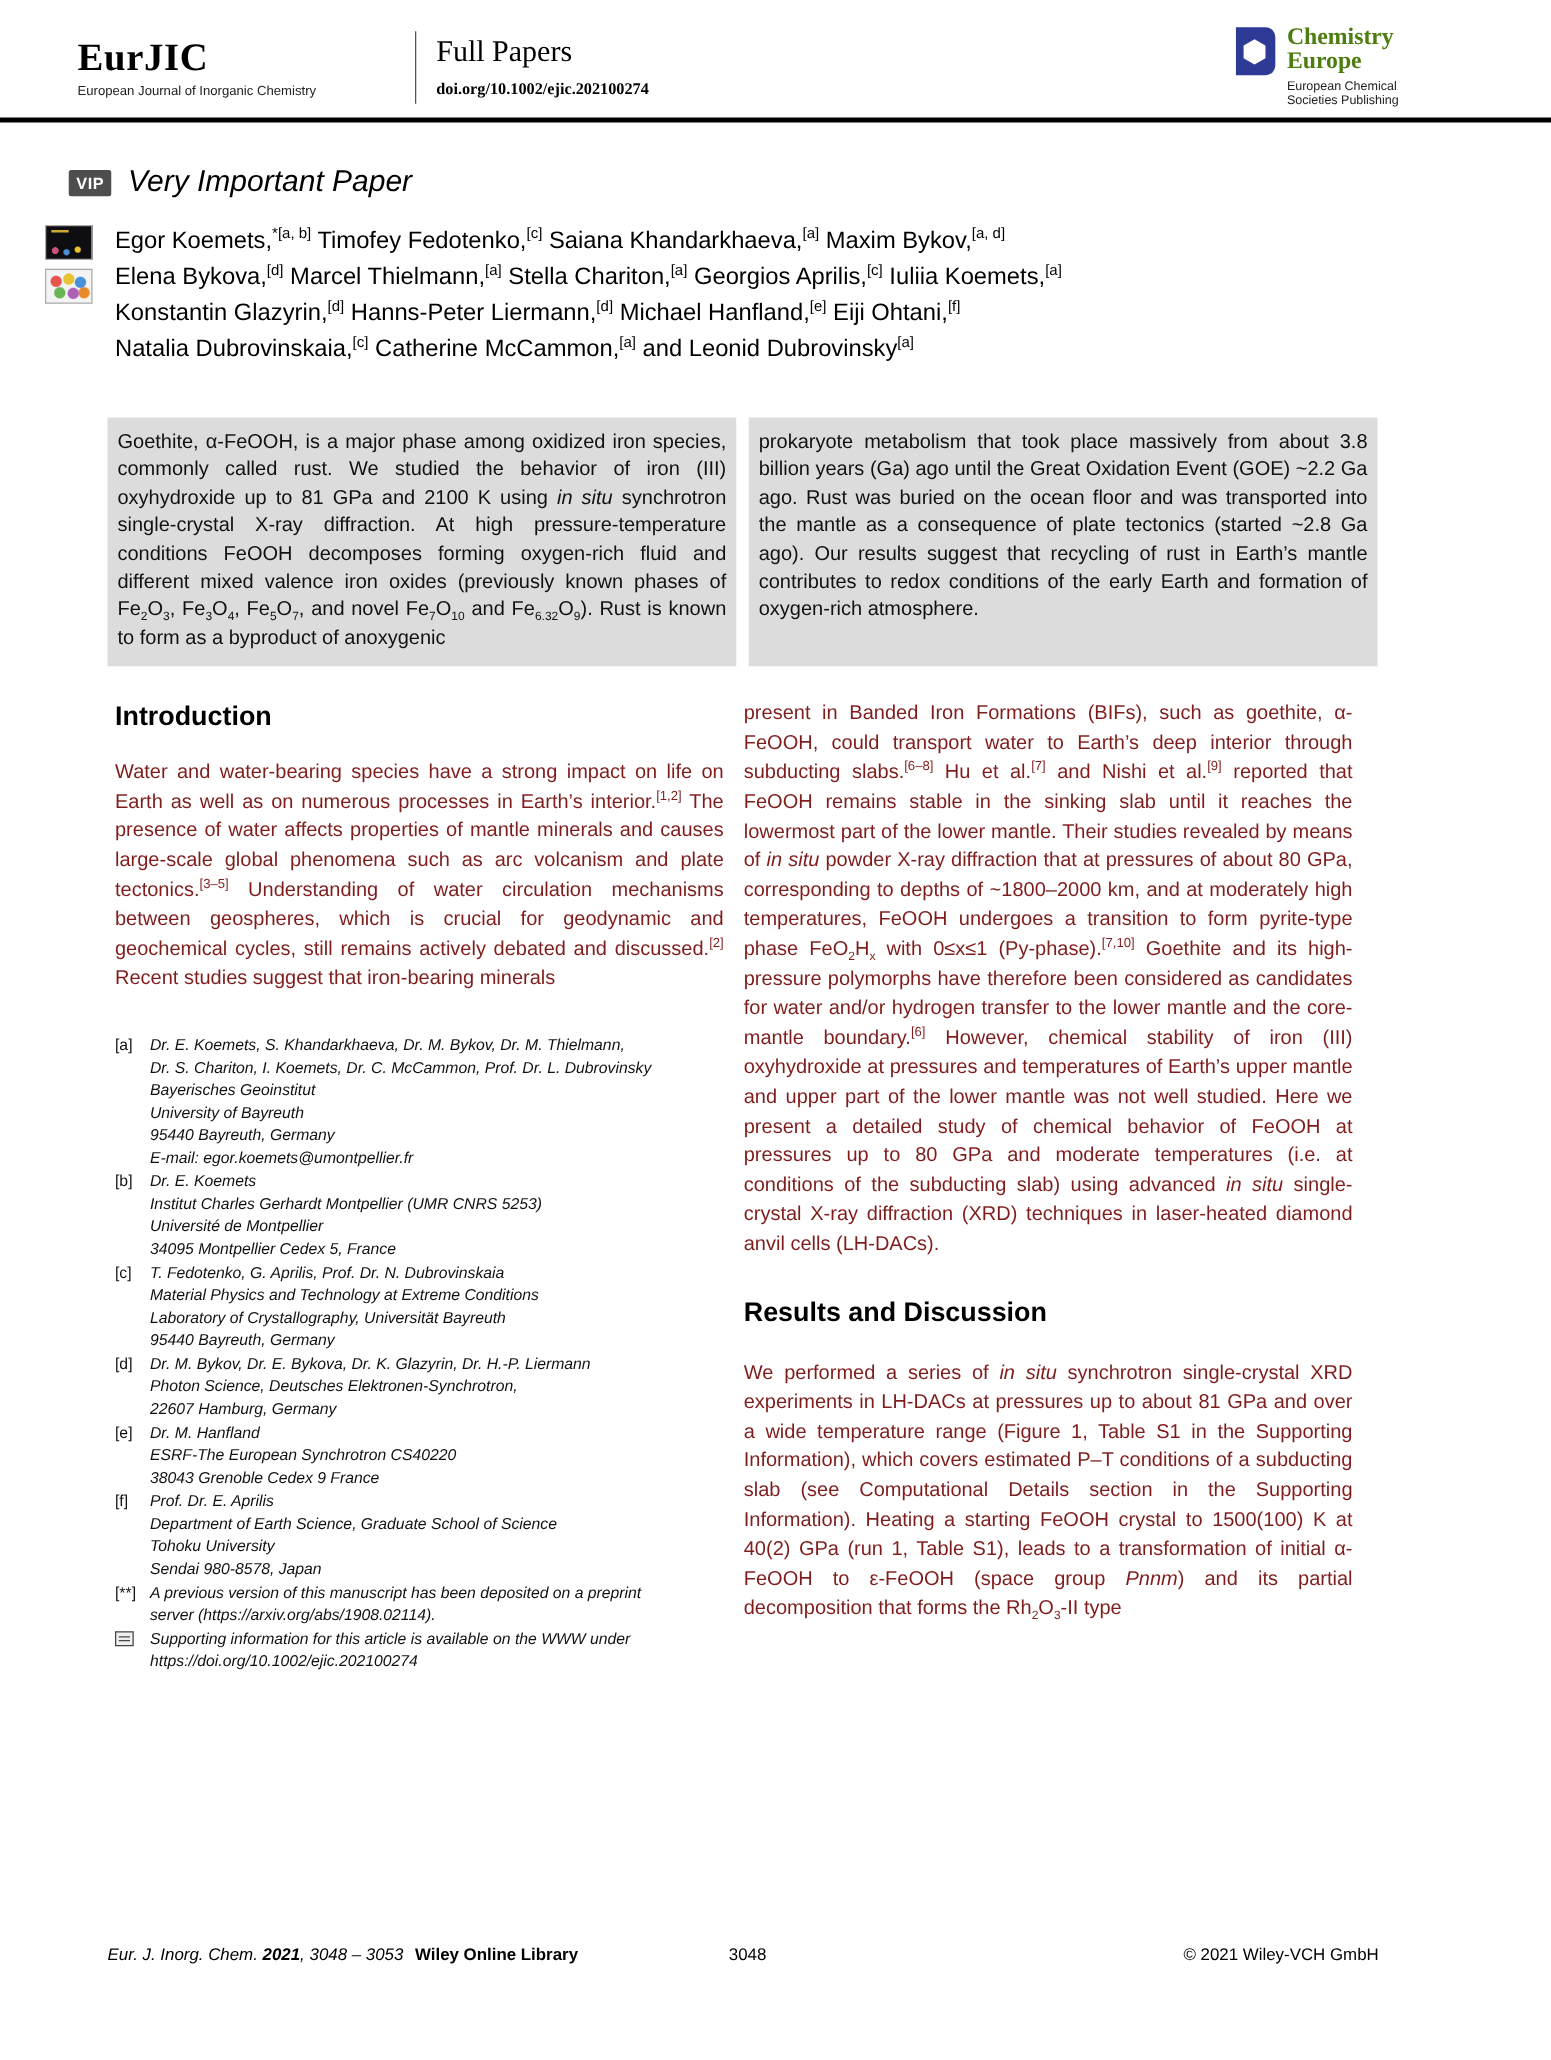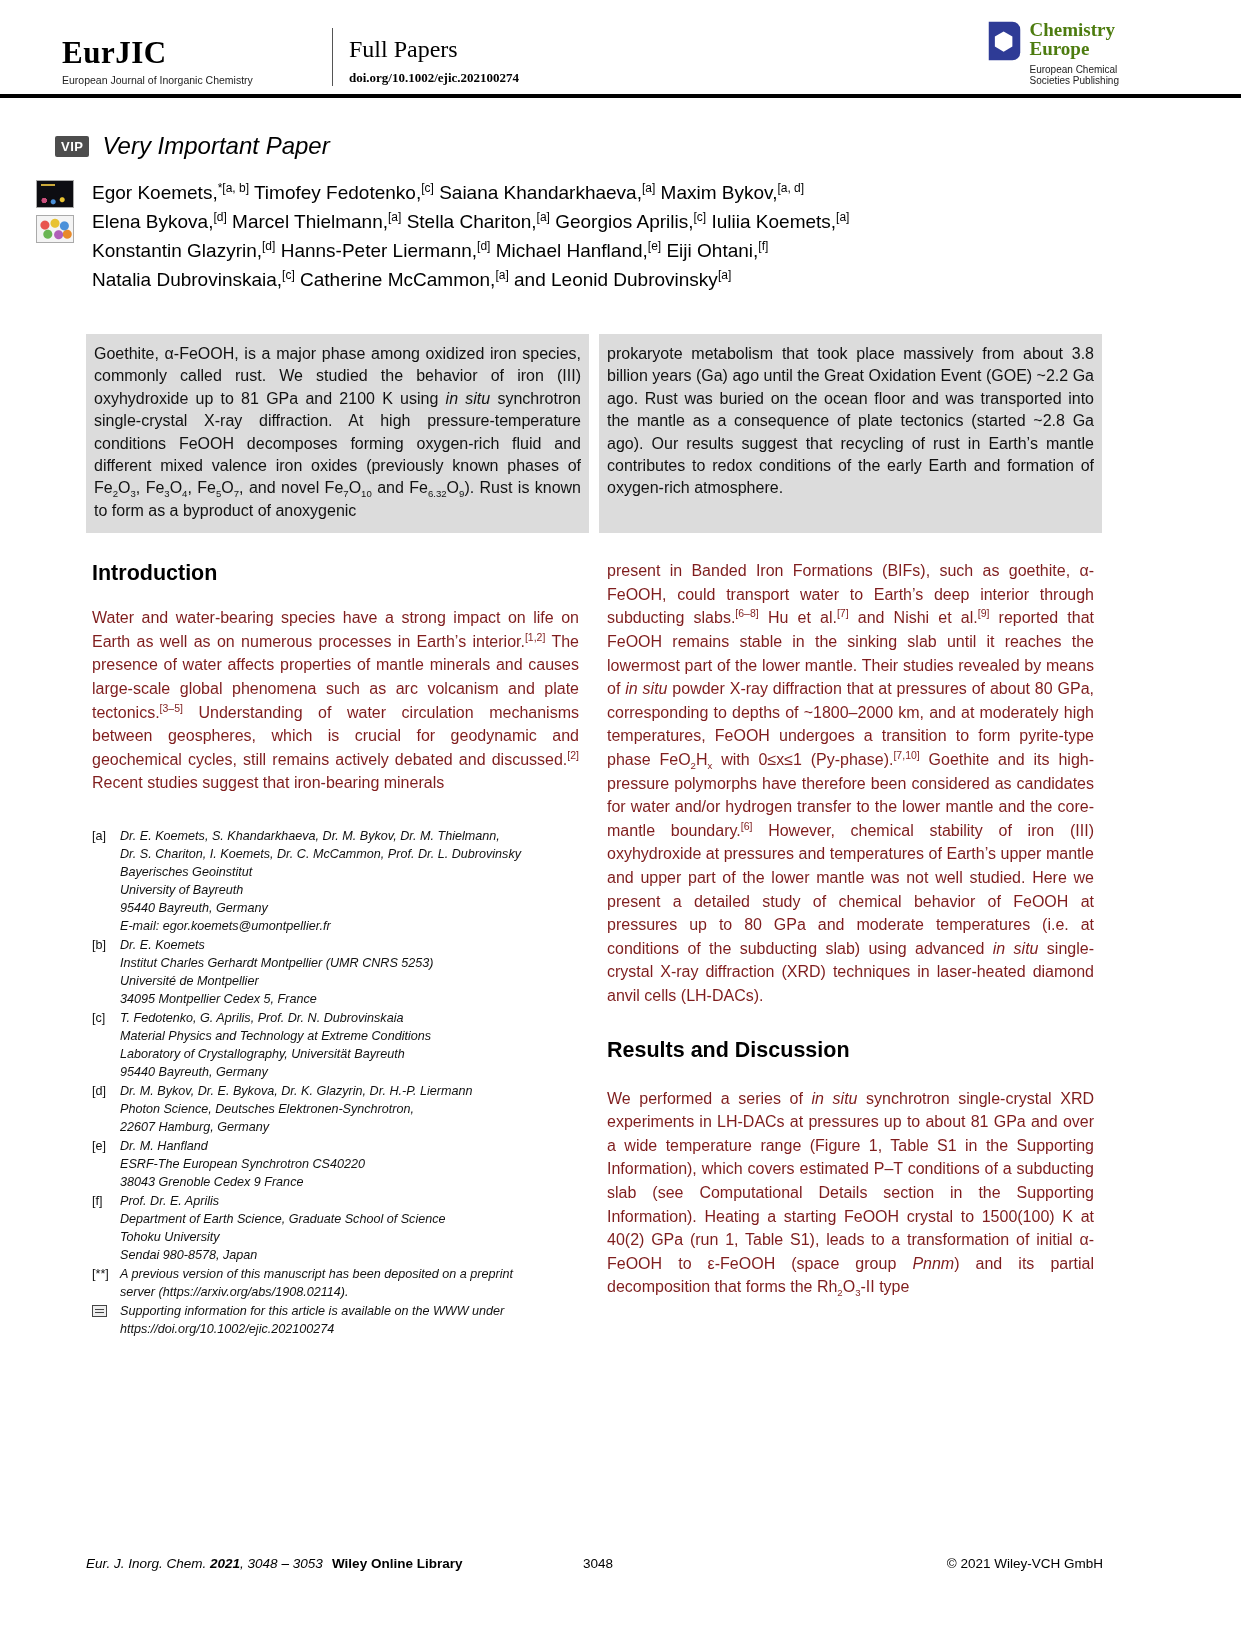--- a/index.html
+++ b/index.html
@@ -6,21 +6,21 @@
   html, body { margin:0; padding:0; background:#ffffff; }
   .page {
     position:relative; width:1241px; height:1648px; margin:0 auto;
     background:#fff; color:#111; overflow:hidden;
     font-family:"Liberation Sans", sans-serif;
   }
   sup { font-size:0.6em; vertical-align:super; line-height:0; }
   sub { font-size:0.6em; vertical-align:sub; line-height:0; }
 
   
-  .header { display:flex; align-items:flex-end; padding:20px 122px 8px 62px; }
+  .header { display:flex; align-items:center; padding:20px 122px 8px 62px; }
   .brand { width:270px; }
   .brand-logo { font-family:"Liberation Serif", serif; font-weight:bold; font-size:31px; color:#000; letter-spacing:.5px; }
   .brand-sub { font-size:10.5px; color:#222; margin-top:3px; }
   .header-divider { width:1px; height:58px; background:#555; margin-top:2px; }
   .article-block { margin-left:16px; padding-top:2px; }
   .article-type { font-family:"Liberation Serif", serif; font-size:24px; color:#000; }
   .doi { font-family:"Liberation Serif", serif; font-weight:bold; font-size:13px; margin-top:7px; color:#000; }
   .publisher { margin-left:auto; display:flex; gap:8px; }
   .pub-logo { width:42px; height:42px; flex:none; }
   .pub-name { font-family:"Liberation Serif", serif; font-weight:bold; font-size:19px; line-height:19px; color:#4d7c0f; }
@@ -61,21 +61,21 @@
   
   .authors { margin:18px 0 0 92px; font-size:19px; line-height:29px; color:#000; }
   .authors sup { font-size:12px; }
 
   
   .abstract { display:flex; gap:10px; margin:40px 0 0 86px; width:1080px; }
   .abstract-col { width:503px; background:var(--abstract-bg,#dcdcdc); padding:9px 8px 11px 8px;
                   font-size:16px; line-height:22.4px; text-align:justify; color:#111; }
 
   
-  .body-cols { display:flex; gap:28px; margin:26px 0 0 92px; width:1002px; }
+  .body-cols { display:flex; gap:16px; margin:26px 0 0 92px; width:1002px; }
   .col { width:487px; }
   .section-heading { margin:2px 0 20px; font-size:21.5px; font-weight:bold; color:#000; }
   .col-right .results-heading { margin:30px 0 24px; }
   .body-text { margin:0 0 10px; font-size:16px; line-height:23.6px; text-align:justify; color:#7f1d1d; }
   .body-text sup { font-size:10.5px; }
 
   
   .footnotes { margin-top:32px; font-size:12.6px; line-height:18px; color:#111; }
   .fn-row { display:flex; margin-bottom:1px; }
   .fn-label { flex:none; width:28px; font-style:normal; }

